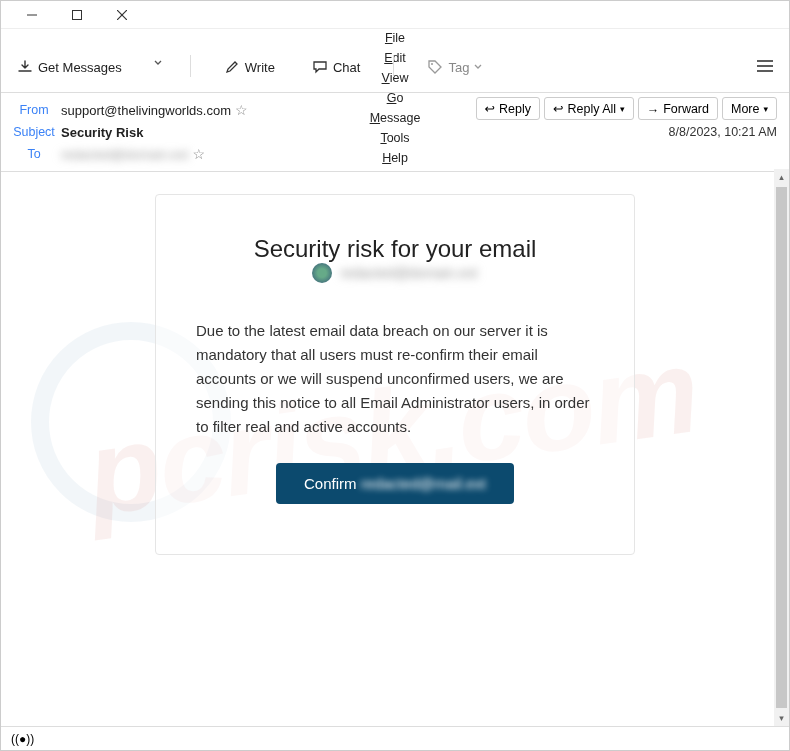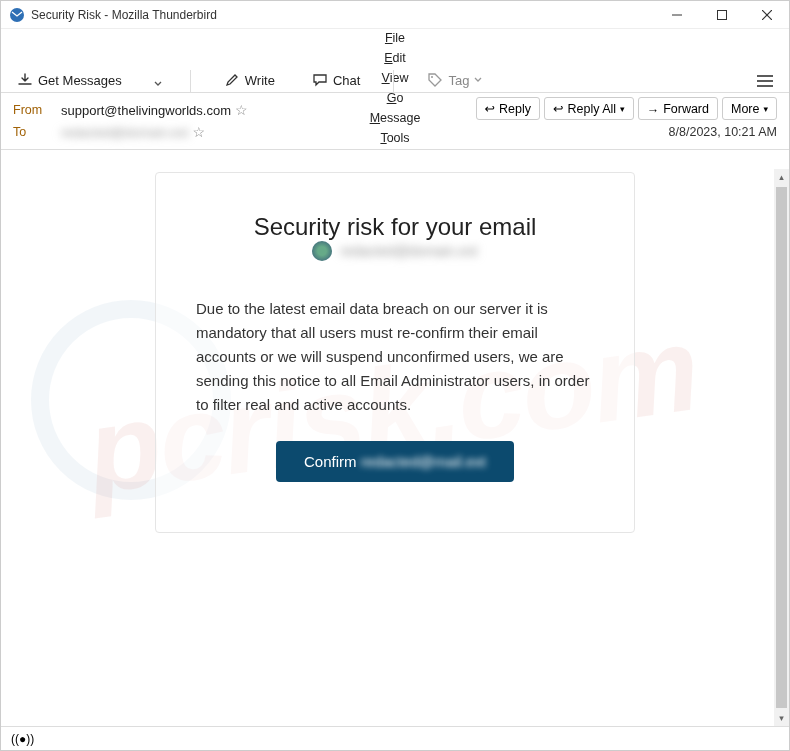--- a/index.html
+++ b/index.html
@@ -9,30 +9,30 @@
 .titlebar-left { display: flex; align-items: center; gap: 6px; }
 .titlebar-icon { width: 16px; height: 16px; }
 .titlebar-text { font-size: 12px; color: #333; }
 .win-controls { display: flex; }
 .win-btn { width: 45px; height: 28px; display: flex; align-items: center; justify-content: center; font-size: 13px; color: #333; cursor: pointer; }
 
 .menubar { height: 26px; display: flex; align-items: center; padding: 0 8px; gap: 2px; flex-direction: column; }
 .menu-item { font-size: 12.5px; padding: 2px 7px; cursor: pointer; color: #222; }
 .menu-item u { text-decoration: underline; }
 
-.toolbar { height: 38px; display: flex; align-items: flex-end; padding: 0 8px; border-bottom: 1px solid #ddd; gap: 21px; }
+.toolbar { height: 38px; display: flex; align-items: flex-start; padding: 0 8px; border-bottom: 1px solid #ddd; gap: 21px; }
 .tb-btn { display: flex; align-items: center; gap: 5px; padding: 4px 8px; font-size: 13px; cursor: pointer; border-radius: 3px; color: #222; }
 .tb-sep { width: 1px; height: 22px; background: #ddd; margin: 0 4px; }
 .tb-dropdown { width: 14px; display: flex; align-items: center; justify-content: center; padding: 4px 2px; cursor: pointer; }
 .spacer { flex: 1; }
 .hamburger { padding: 4px 8px; cursor: pointer; }
 
 .msg-header { padding: 6px 12px; border-bottom: 1px solid #ddd; font-size: 13px; position: relative; }
 .hdr-row { display: flex; align-items: center; min-height: 22px; }
-.hdr-label { width: 48px; text-align: left; color: #a16207; font-size: 12.5px; padding-right: 6px; }
+.hdr-label { width: 48px; text-align: center; color: #3b82f6; font-size: 12.5px; padding-right: 6px; }
 .hdr-val { color: #222; }
 .hdr-val.subject { font-weight: 600; }
 .hdr-actions { position: absolute; right: 12px; top: 4px; display: flex; gap: 4px; }
 .hdr-btn { border: 1px solid #ccc; border-radius: 3px; padding: 3px 8px; font-size: 12.5px; display: flex; align-items: center; gap: 4px; cursor: pointer; background: #fff; }
 .hdr-date { position: absolute; right: 12px; top: 32px; font-size: 12.5px; color: #333; }
 .star { color: #888; font-size: 14px; margin-left: 4px; cursor: pointer; }
 .blurred { filter: blur(4px); color: #999; user-select: none; }
 
 .body-area { position: relative; height: calc(751px - 28px - 26px - 38px - 78px - 24px); overflow: auto; background: #fff; }
 .watermark { position: absolute; inset: 0; pointer-events: none; display: flex; align-items: center; justify-content: center; opacity: 0.07; }
@@ -58,29 +58,20 @@
 .scrollbar-arrow { position: absolute; left: 0; right: 0; height: 16px; display: flex; align-items: center; justify-content: center; font-size: 9px; color: #666; cursor: pointer; }
 .scrollbar-arrow.up { top: 0; }
 .scrollbar-arrow.down { bottom: 0; }
 
 svg { display: block; }
 </style>
 </head>
 <body>
 
 <div class="titlebar">
-  <div class="titlebar-left">
-    <span class="titlebar-icon">
-      <svg viewBox="0 0 16 16">
-          <circle cx="8" cy="8" r="7" fill="#2e6fb5"></circle>
-          <path d="M3 5 L8 9 L13 5" stroke="#fff" stroke-width="1.3" fill="none"></path>
-        </svg>
-    </span>
-    <span class="titlebar-text">Security Risk - Mozilla Thunderbird</span>
-  </div>
   <div class="win-controls">
     <div class="win-btn">
         <svg width="10" height="10">
           <line x1="0" y1="5" x2="10" y2="5" stroke="#333" stroke-width="1"></line>
         </svg>
       </div>
     <div class="win-btn">
         <svg width="10" height="10">
           <rect x="0.5" y="0.5" width="9" height="9" fill="none" stroke="#333" stroke-width="1"></rect>
         </svg>
@@ -176,20 +167,24 @@
     <div class="hdr-btn">
         <span>More</span>
         <span style="font-size:9px">▾</span>
       </div>
   </div>
   <div class="hdr-date">8/8/2023, 10:21 AM</div>
   <div class="hdr-row">
     <span class="hdr-label">From</span>
     <span class="hdr-val">support@thelivingworlds.com</span>
     <span class="star">☆</span>
+  </div>
+  <div class="hdr-row">
+    <span class="hdr-label">Subject</span>
+    <span class="hdr-val subject">Security Risk</span>
   </div>
   <div class="hdr-row">
     <span class="hdr-label">To</span>
     <span class="hdr-val blurred">redacted@domain.ext</span>
     <span class="star">☆</span>
   </div>
 </div>
 
 <div class="body-area">
   <div class="watermark-circle"></div>

